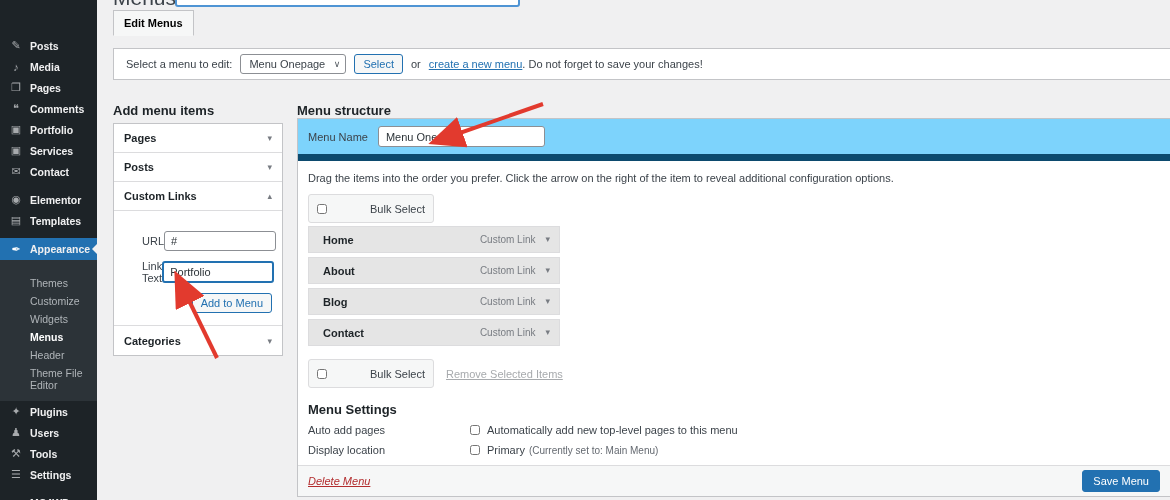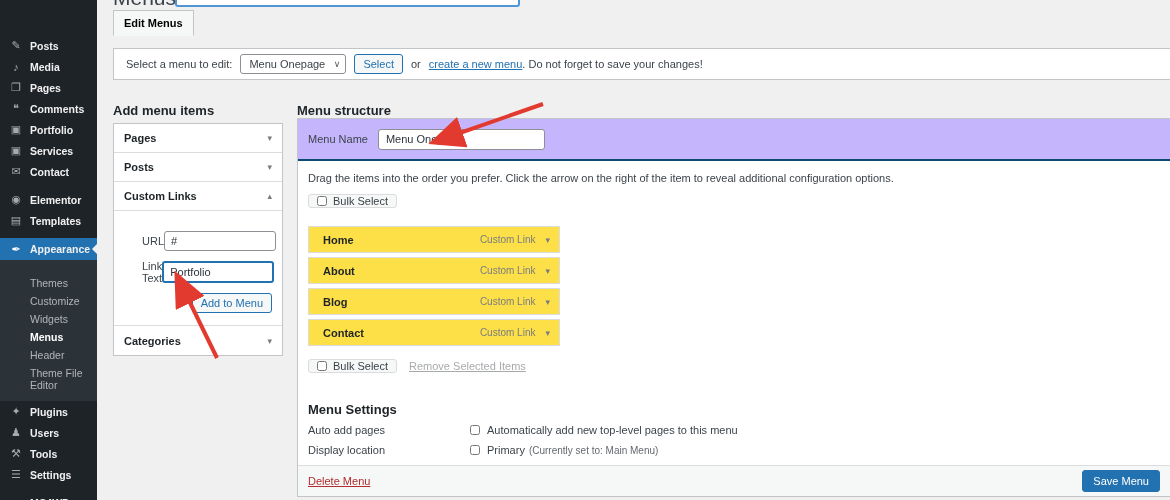--- a/index.html
+++ b/index.html
@@ -50,42 +50,42 @@
   .acc-head .arr { color:#787c82; font-size:9px; font-weight:normal; }
   .acc-body { padding:10px 10px 12px 28px; border-bottom:1px solid #dcdcde; }
   .field-row { display:flex; align-items:center; margin-bottom:9px; }
   .field-row .flabel { width:52px; color:#3c434a; }
   .txt { height:20px; border:1px solid #8c8f94; border-radius:3px; background:#fff; font-size:11px; padding:0 6px; width:112px; font-family:inherit; color:#2c3338; }
   .txt.focused { border:2px solid #2271b1; height:22px; }
   .add-row { text-align:right; margin-top:7px; }
 
   
   .structure-card { position:absolute; left:200px; top:118px; right:0; height:379px; background:#fff; border:1px solid #c3c4c7; border-right:none; }
-  .name-band { position:absolute; left:0; right:0; top:0; height:42px; background:#c4b5fd; border-bottom:2px solid #0c4a6e; display:flex; align-items:center; padding:0 10px; }
+  .name-band { position:absolute; left:0; right:0; top:0; height:42px; background:#7dd3fc; border-bottom:7px solid #0c4a6e; display:flex; align-items:center; padding:0 10px; }
   .name-band .nlabel { margin-right:10px; color:#3c434a; }
   .name-input { width:167px; height:21px; border:1px solid #8c8f94; border-radius:3px; background:#fff; font-size:11px; padding:0 7px; font-family:inherit; color:#2c3338; }
   .drag-hint { position:absolute; left:10px; top:53px; right:20px; color:#3c434a; }
-  .bulk-chip { position:absolute; left:10px; display:inline-flex; align-items:center; height:14px; padding:0 8px; background:#f6f7f7; border:1px solid #dcdcde; border-radius:3px; cursor:pointer; }
+  .bulk-chip { position:absolute; left:10px; display:inline-flex; align-items:center; height:29px; padding:0 8px; background:#f6f7f7; border:1px solid #dcdcde; border-radius:3px; cursor:pointer;gap:37px; }
   .bulk-chip input { width:10px; height:10px; margin-right:6px; }
   .chip1 { top:75px; }
   .bulk-row2 { position:absolute; left:0; top:240px; display:flex; align-items:center; }
   .bulk-row2 .bulk-chip { position:static; margin-left:10px; }
   .remove-link { margin-left:12px; color:#a7aaad; text-decoration:underline; cursor:default; }
-  .menu-item { position:absolute; left:10px; width:252px; height:27px; background:#fde047; border:1px solid #dcdcde; display:flex; align-items:center; justify-content:space-between; padding:0 9px 0 14px; cursor:move; }
+  .menu-item { position:absolute; left:10px; width:252px; height:27px; background:#e5e5e5; border:1px solid #dcdcde; display:flex; align-items:center; justify-content:space-between; padding:0 9px 0 14px; cursor:move; }
   .menu-item .mi-label { font-weight:bold; color:#1d2327; }
-  .menu-item .mi-right { display:flex; align-items:flex-end; color:#787c82; font-size:10px; }
+  .menu-item .mi-right { display:flex; align-items:flex-start; color:#787c82; font-size:10px; }
   .menu-item .mi-type { margin-right:10px; }
   .menu-item .mi-arr { font-size:9px; cursor:pointer; }
   .settings-heading { position:absolute; left:10px; top:283px; font-size:13px; font-weight:bold; color:#1d2327; }
   .setting-row { position:absolute; left:10px; display:flex; align-items:center; }
   .setting-row .slabel { width:162px; color:#3c434a; }
   .setting-row input { width:10px; height:10px; margin-right:7px; }
   .setting-note { color:#646970; font-size:10px; margin-left:4px; }
   .card-footer { position:absolute; left:0; right:0; bottom:0; height:31px; background:#f6f7f7; border-top:1px solid #dcdcde; display:flex; align-items:center; justify-content:space-between; padding:0 10px; }
-  .delete-link { color:#b32d2e; text-decoration:underline; cursor:pointer; }
+  .delete-link { color:#b32d2e; text-decoration:underline; cursor:pointer;font-style:italic; }
   .btn-primary { background:#2271b1; border:1px solid #2271b1; color:#fff; border-radius:3px; font-size:11px; padding:4px 10px; cursor:pointer; font-family:inherit; }
 
   .overlay { position:absolute; left:0; top:0; z-index:9; pointer-events:none; }
 </style>
 </head>
 <body>
 
 <div class="sidebar">
   <div class="sb-item first">
     <span class="ico">✎</span>

